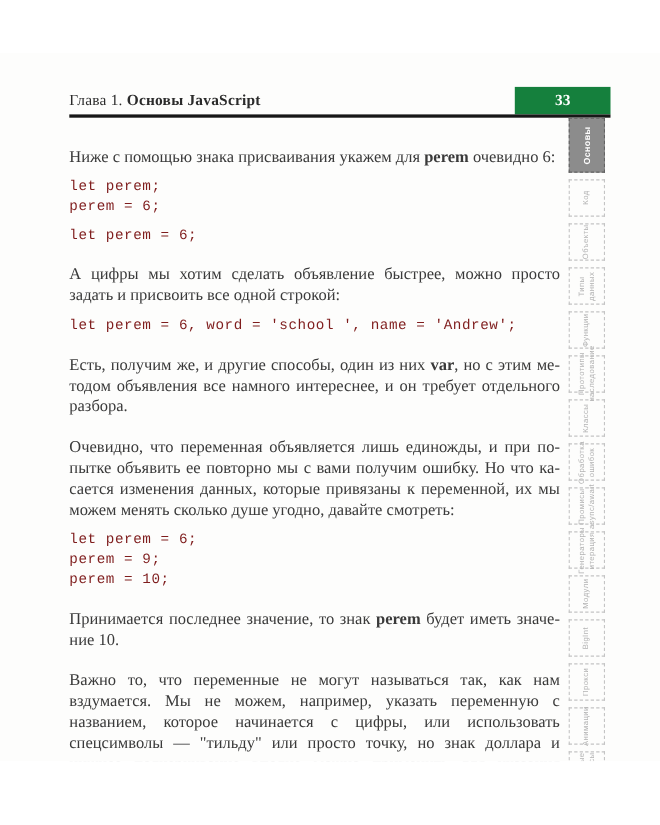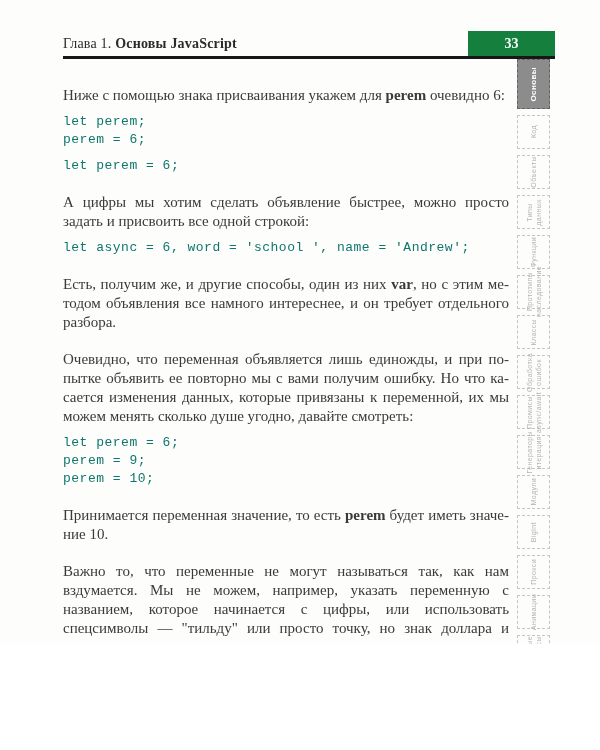--- a/index.html
+++ b/index.html
@@ -1,19 +1,20 @@
 <!DOCTYPE html>
 <html lang="ru"><head>
 <meta charset="utf-8">
 <style>
   html,body { margin:0; padding:0; background:#ffffff; }
   .page {
     position:relative; width:600px; height:644px;
     background:#fdfdfc; overflow:hidden;
     font-family:"Liberation Serif", serif;
+    margin-top:48px;
   }
   
   .chapter {
     position:absolute; left:63px; top:36px;
     font-size:14px; color:#2b2b2b; letter-spacing:.2px;
   }
   .chapter b { font-weight:bold; }
   .pagebox {
     position:absolute; left:468px; top:31px; width:87px; height:25px;
     background:#15803d; color:#ffffff; text-align:center; line-height:25px;
@@ -27,21 +28,21 @@
   .content {
     position:absolute; left:63px; top:86px; width:446px;
     color:#3a3a3a; font-size:15px; line-height:19px; text-align:justify;
   }
   .para { margin:0 0 18px 0; }
   .para b { font-weight:bold; }
   .codeblock {
     margin:-10px 0 18px 0;
     font-family:"Liberation Mono","DejaVu Sans Mono",monospace;
     font-size:13px; line-height:18px; letter-spacing:.5px;
-    color:#0f766e; white-space:pre; text-align:left;
+    color:#7f1d1d; white-space:pre; text-align:left;
   }
   
   .tabs {
     position:absolute; left:517px; top:59px; width:33px;
     display:flex; flex-direction:column; gap:6px;
   }
   .tab {
     box-sizing:border-box; height:34px; flex:none;
     border:1px dashed #c4c4c4; background:#fdfdfc;
     display:flex; align-items:center; justify-content:center;
@@ -67,27 +68,27 @@
   <div class="pagebox">33</div>
 
   <div class="rule"></div>
 
   <main class="content">
       <p class="para"><span>Ниже с помощью знака присваивания укажем для </span><b>perem</b><span> очевидно 6:</span></p>
       <pre class="codeblock">let perem;
 perem = 6;</pre>
       <pre class="codeblock">let perem = 6;</pre>
       <p class="para"><span>А цифры мы хотим сделать объявление быстрее, можно просто задать и присвоить все одной строкой:</span></p>
-      <pre class="codeblock">let async = 6, word = 'school ', name = 'Andrew';</pre>
+      <pre class="codeblock">let perem = 6, word = 'school ', name = 'Andrew';</pre>
       <p class="para"><span>Есть, получим же, и другие способы, один из них </span><b>var</b><span>, но с этим ме­тодом объявления все намного интереснее, и он требует отдельного разбора.</span></p>
       <p class="para"><span>Очевидно, что переменная объявляется лишь единожды, и при по­пытке объявить ее повторно мы с вами получим ошибку. Но что ка­сается изменения данных, которые привязаны к переменной, их мы можем менять сколько душе угодно, давайте смотреть:</span></p>
       <pre class="codeblock">let perem = 6;
 perem = 9;
 perem = 10;</pre>
-      <p class="para"><span>Принимается переменная значение, то есть </span><b>perem</b><span> будет иметь значе­ние 10.</span></p>
+      <p class="para"><span>Принимается последнее значение, то знак </span><b>perem</b><span> будет иметь значе­ние 10.</span></p>
       <p class="para"><span>Важно то, что переменные не могут называться так, как нам вздумает­ся. Мы не можем, например, указать переменную с названием, кото­рое начинается с цифры, или использовать спецсимволы — "тильду" или просто точку, но знак доллара и нижнее подчеркивание вполне можно применить для указания идентификатора.</span></p>
     </main>
 
   <nav class="tabs">
       <div class="tab active">
         <span class="lbl">Основы</span>
       </div>
       <div class="tab">
         <span class="lbl">Код</span>
       </div>

